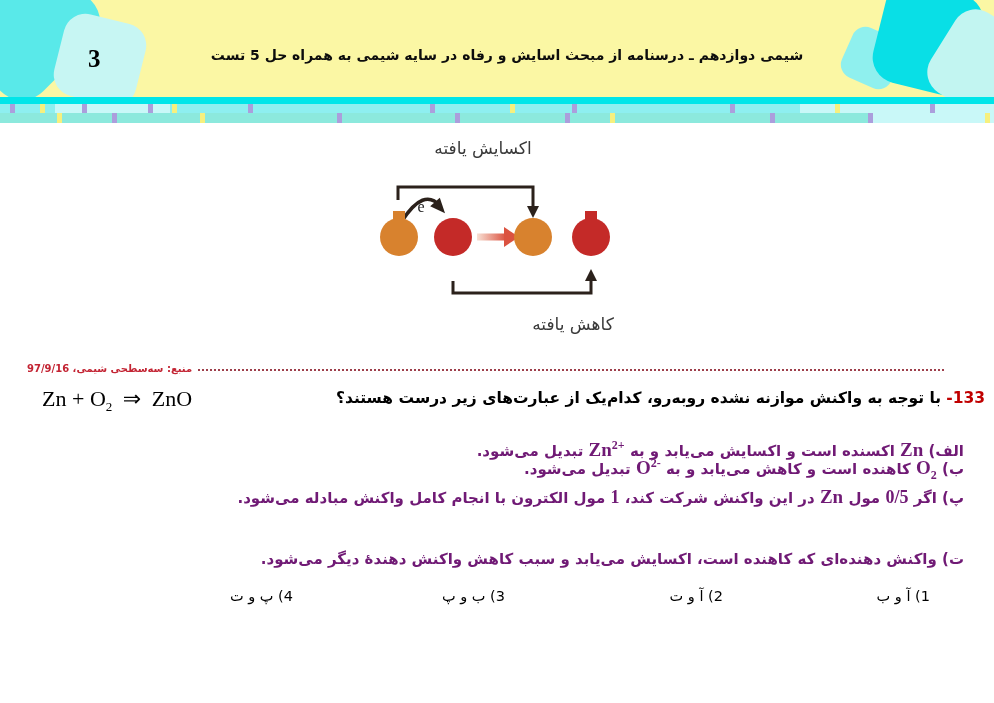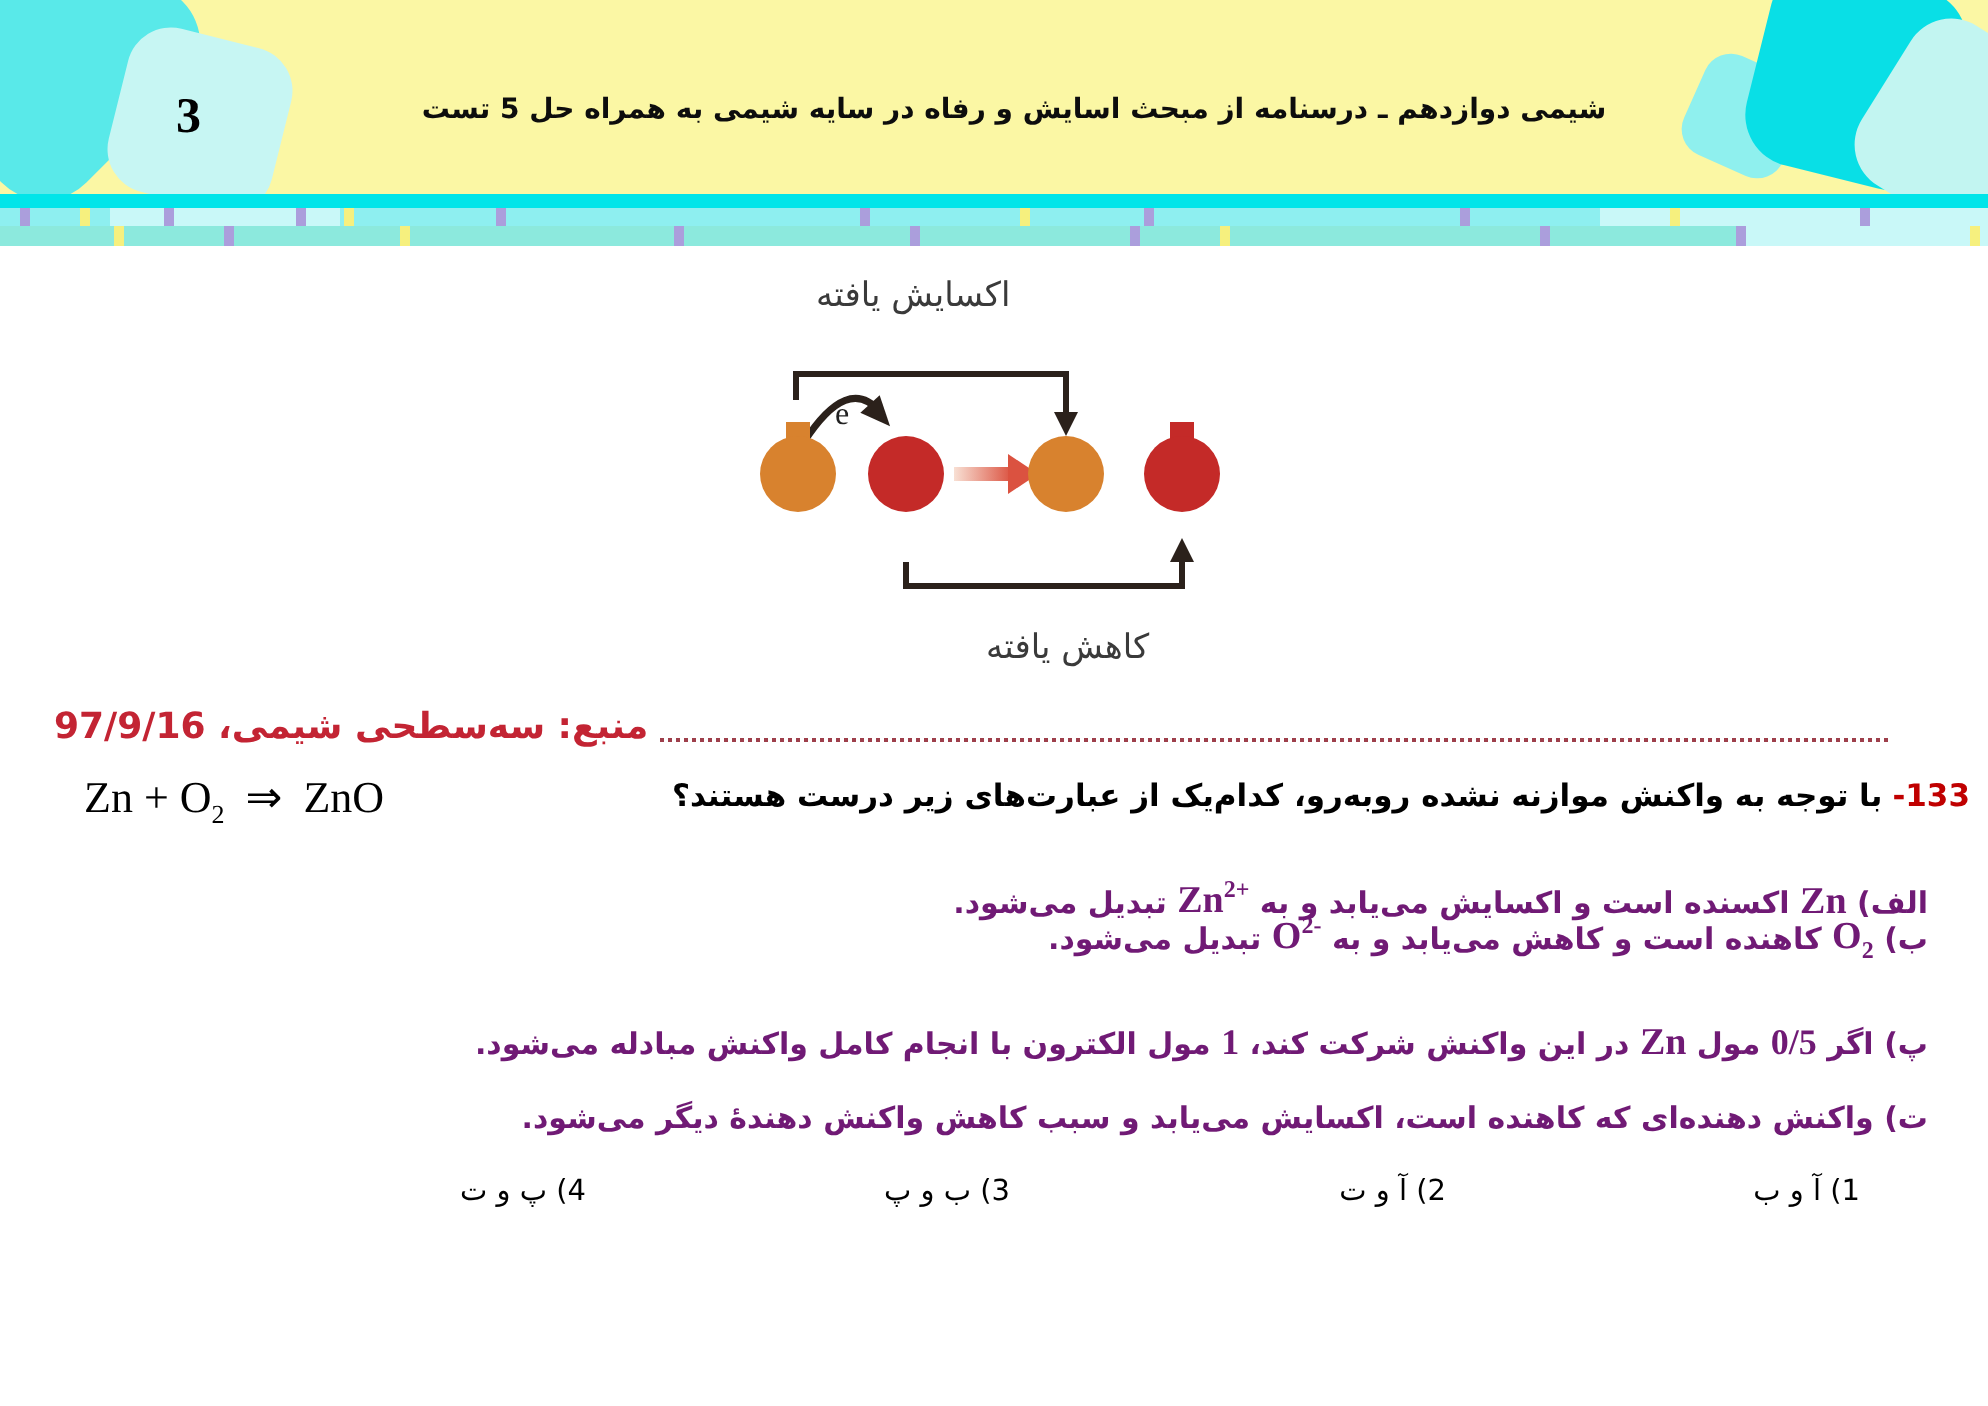--- a/index.html
+++ b/index.html
@@ -39,35 +39,35 @@
   .bar3 { position: absolute; left: 0; top: 16px; width: 868px; height: 10px; background: #8CE9DD; }
   .bar3p { position: absolute; left: 868px; top: 16px; width: 126px; height: 10px; background: #C9F8F8; }
   .tick { position: absolute; width: 5px; }
   .tick.rb { top: 7px; height: 9px; }
   .tick.rc { top: 16px; height: 10px; }
   .tp { background: #AB9EDC; }
   .ty { background: #F6F07E; }
 
   
   .diag-label {
-    position: absolute; direction: rtl; text-align: left;
+    position: absolute; direction: rtl; text-align: center;
     font-size: 17px; color: #3a3a3a;
   }
   .diag-top    { left: 408px; top: 138px; width: 150px; }
   .diag-bottom { left: 493px; top: 314px; width: 160px; }
   .redox-svg { position: absolute; left: 380px; top: 175px; }
 
   
   .source-line {
     position: absolute; left: 27px; top: 356px; width: 917px; height: 18px;
     display: flex; direction: rtl; align-items: flex-end;
   }
   .dots { flex: 1 1 auto; border-bottom: 2px dotted #9E3F4B; margin-bottom: 3px; }
   .source-text {
-    font-size: 18px; font-weight: 700; color: #C32433;
+    font-size: 10px; font-weight: 700; color: #C32433;
     white-space: nowrap; padding-right: 6px; direction: rtl;
   }
 
   
   .q-row {
     position: absolute; right: 9px; top: 389px; direction: rtl;
     display: flex; align-items: baseline; gap: 5px; white-space: nowrap;
   }
   .q-num  { color: #C00000; font-weight: 700; font-size: 15.5px; }
   .q-text { color: #000;    font-weight: 700; font-size: 15.5px; }
@@ -80,21 +80,21 @@
   .equation sub { font-size: 13px; }
   .eq-arrow { padding: 0 5px; }
 
   
   .opt {
     position: absolute; right: 30px; direction: rtl; white-space: nowrap;
     font-size: 15px; font-weight: 700; color: #701a75; line-height: 30px; height: 30px;
   }
   .opt-a { top: 430px; }
   .opt-b { top: 448px; }
-  .opt-p { top: 506px; text-align: right; }
+  .opt-p { top: 482px; text-align: right; }
   .opt-t { top: 544px; }
   .f {
     font-family: "Liberation Serif", serif; font-size: 19px; font-weight: 700;
     unicode-bidi: embed;
   }
   .f sup { font-size: 12px; }
   .f sub { font-size: 12px; }
   .val { font-family: "Liberation Serif", serif; font-size: 18px; font-weight: 700; unicode-bidi: embed; }
 
   

